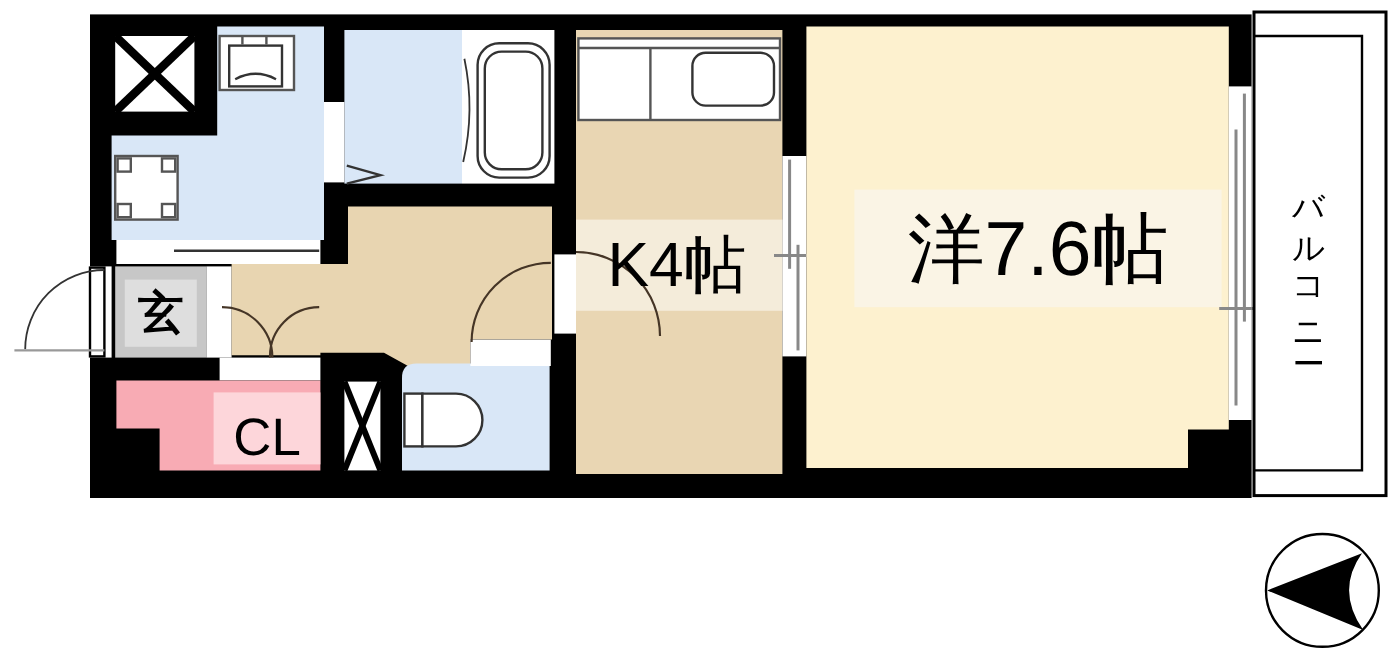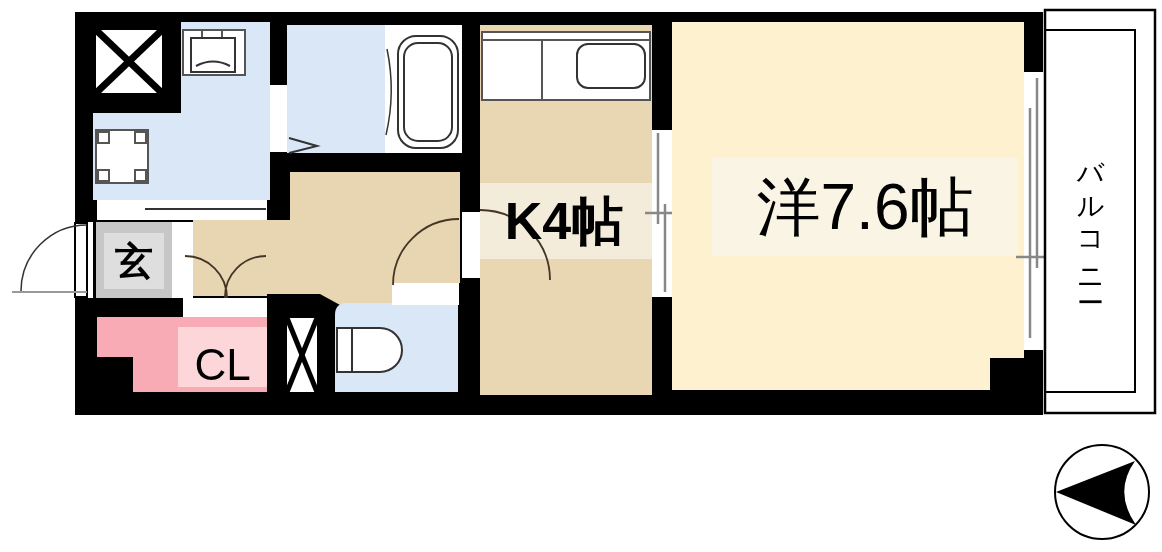--- a/index.html
+++ b/index.html
@@ -3,21 +3,21 @@
 <meta charset="utf-8">
 <style>
   html,body{margin:0;padding:0;background:#fff;}
   .canvas{position:relative;width:1162px;height:552px;background:#ffffff;overflow:hidden;
           font-family:"Liberation Sans","DejaVu Sans",sans-serif;}
   .overlay-svg{position:absolute;left:0;top:0;}
   .room-label{position:absolute;display:flex;align-items:center;justify-content:center;
               color:#000;font-weight:bold;line-height:1;white-space:nowrap;}
   .lbl-genkan{left:100px;top:230px;width:68px;height:62px;font-size:38px;}
   .lbl-closet{left:178px;top:327px;width:89px;height:76px;font-size:44px;font-weight:normal;}
-  .lbl-kitchen{left:468px;top:182px;width:192px;height:78px;font-size:52px;font-weight:bold;}
+  .lbl-kitchen{left:468px;top:182px;width:192px;height:78px;font-size:52px;font-weight:normal;}
   .lbl-room{left:712px;top:158px;width:306px;height:98px;font-size:64px;font-weight:normal;}
   .lbl-balcony{left:1050px;top:88px;width:80px;height:260px;font-size:27px;font-weight:normal;
                writing-mode:vertical-rl;text-orientation:mixed;letter-spacing:6px;
                display:flex;align-items:center;justify-content:center;}
 </style>
 </head>
 <body>
 
 <div class="canvas">
 

